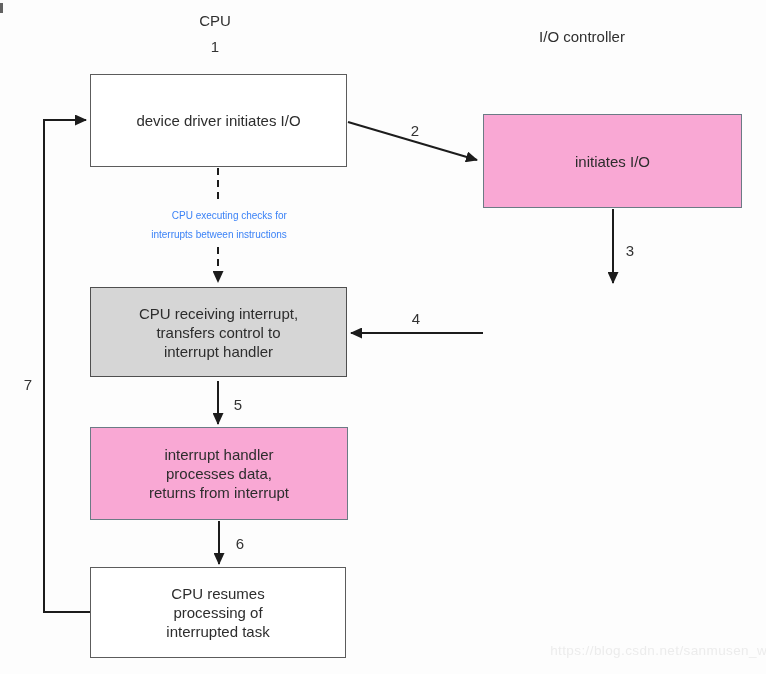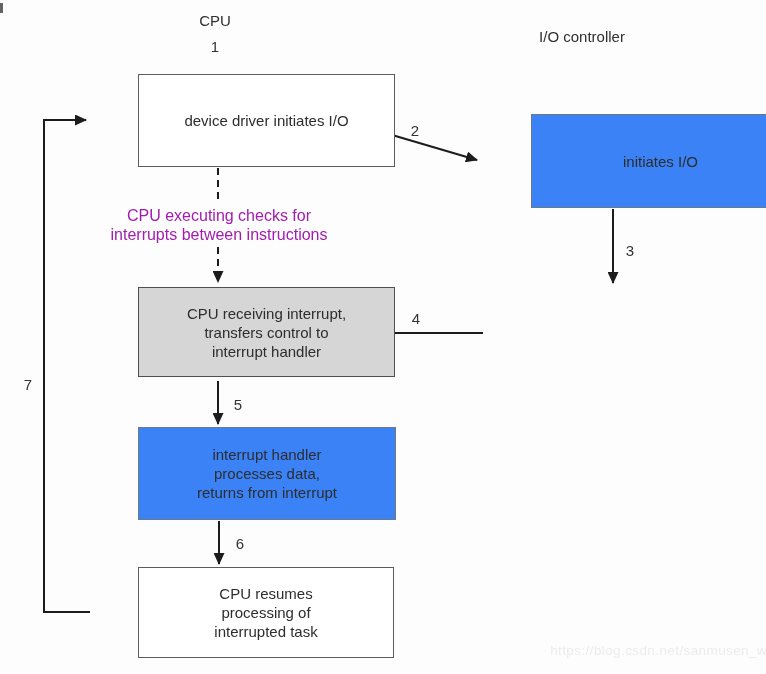--- a/index.html
+++ b/index.html
@@ -21,28 +21,27 @@
     position:absolute;transform:translate(-50%,-50%);
     font-size:15px;color:#333333;
   }
   .box{
     position:absolute;box-sizing:border-box;
     border:1.5px solid #5c5c5c;
     display:flex;align-items:center;justify-content:center;
     text-align:center;white-space:pre-line;
     font-size:15px;line-height:19px;color:#2d2d2d;
     background:#ffffff;
-    margin-left:48px;
   }
-  .box.blue{background:#3b82f6;border-color:#6b7b85;}
+  .box.blue{background:#f9a8d4;border-color:#6b7b85;}
   .box.gray{background:#d6d6d6;border-color:#4f4f4f;}
   .note{
     position:absolute;transform:translate(-50%,-50%);
-    text-align:center;white-space:pre-line;
-    font-size:16px;line-height:19px;color:#a21caf;
+    text-align:right;white-space:pre-line;
+    font-size:10px;line-height:19px;color:#3b82f6;
   }
   .watermark{
     position:absolute;right:5px;top:643px;
     font-size:13.5px;letter-spacing:.4px;
     color:#ececec;white-space:nowrap;
   }
   .corner-mark{
     position:absolute;left:0;top:3px;width:3px;height:10px;
     background:#474747;opacity:.85;
   }

